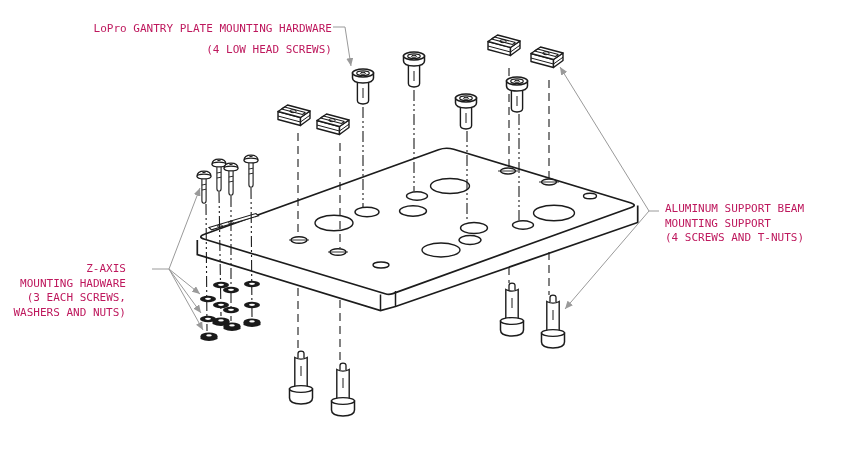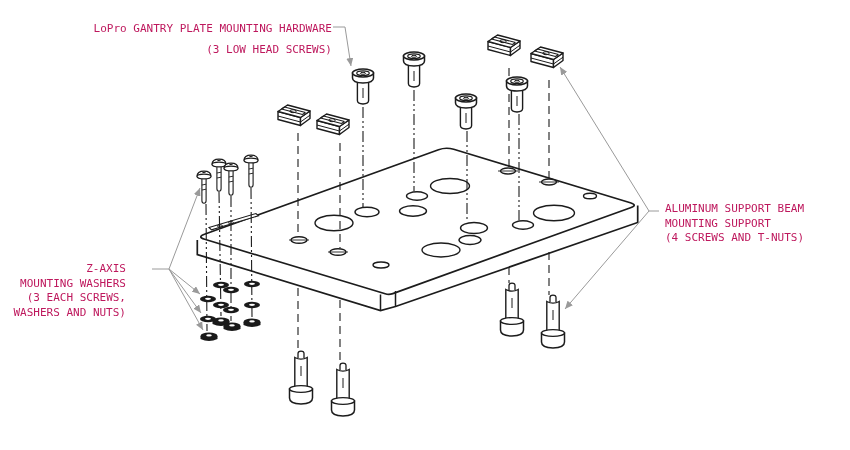--- a/index.html
+++ b/index.html
@@ -175,29 +175,29 @@
     <path class="leader" d="M 152,269 L 169,269"></path>
     <path class="leader" marker-end="url(#arr)" d="M 169,269 L 200,188"></path>
     <path class="leader" marker-end="url(#arr)" d="M 169,269 L 200,294"></path>
     <path class="leader" marker-end="url(#arr)" d="M 169,269 L 201,313"></path>
     <path class="leader" marker-end="url(#arr)" d="M 169,269 L 203,330"></path>
   </g>
 </svg>
 
   <div class="callout gantry ra" style="top:18px; right:518px;">
     <div>LoPro GANTRY PLATE MOUNTING HARDWARE</div>
-    <div>(3 LOW HEAD SCREWS)</div>
+    <div>(4 LOW HEAD SCREWS)</div>
   </div>
 
   <div class="callout" style="top:202px; left:665px;">
     <div>ALUMINUM SUPPORT BEAM</div>
     <div>MOUNTING SUPPORT</div>
     <div>(4 SCREWS AND T-NUTS)</div>
   </div>
 
   <div class="callout ra" style="top:262px; right:724px;">
     <div>Z-AXIS</div>
-    <div>MOUNTING WASHERS</div>
+    <div>MOUNTING HADWARE</div>
     <div>(3 EACH SCREWS,</div>
     <div>WASHERS AND NUTS)</div>
   </div>
 
 </div>
 
 </body></html>

